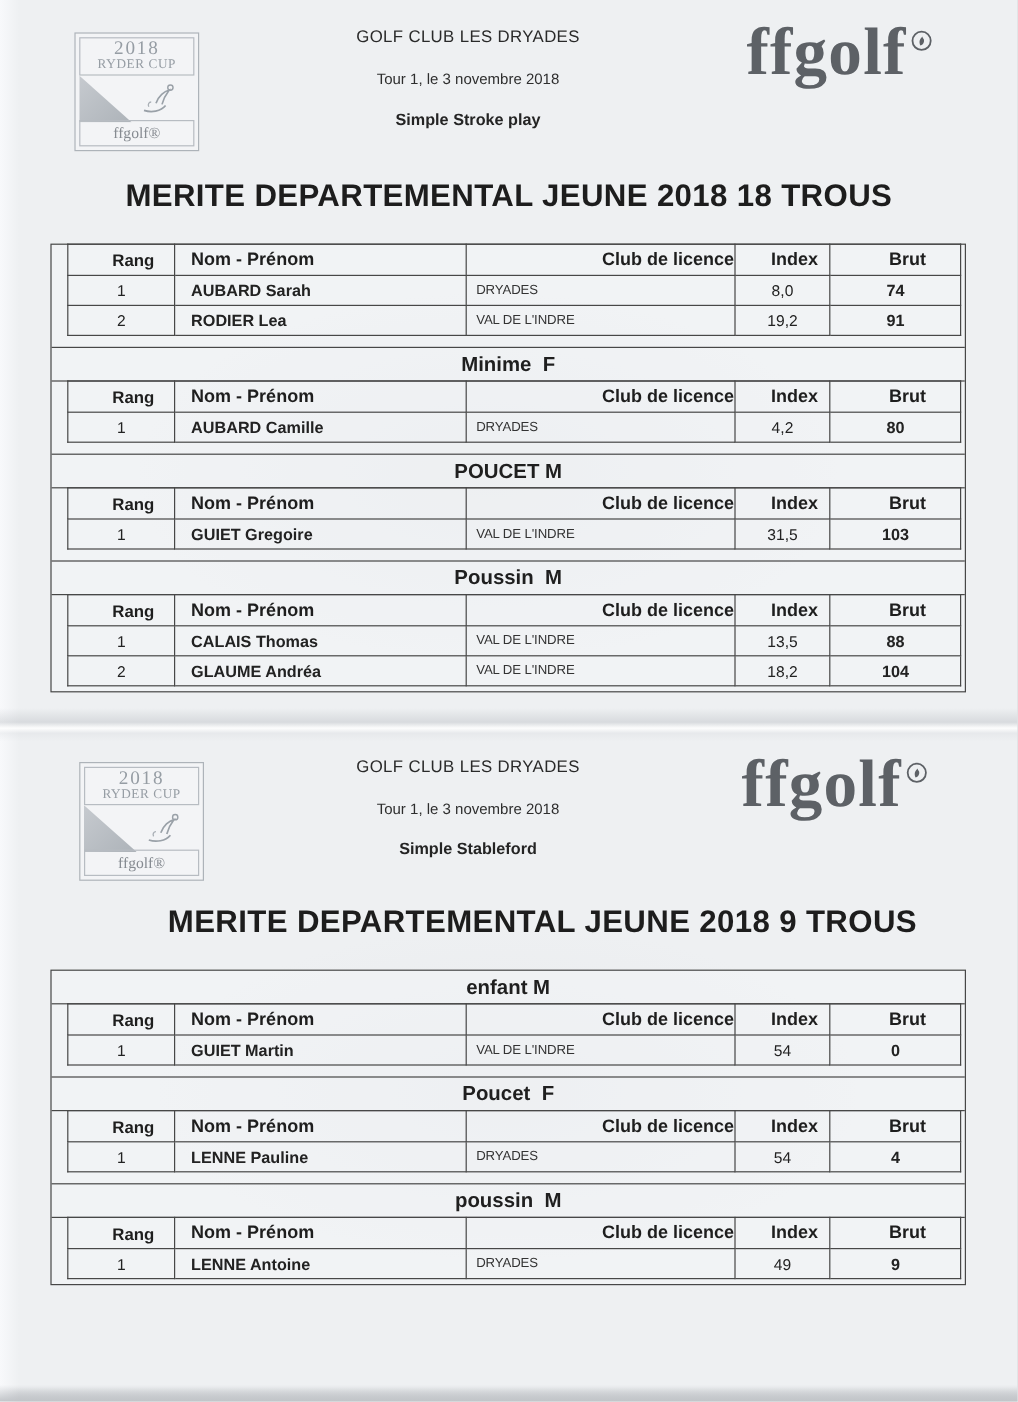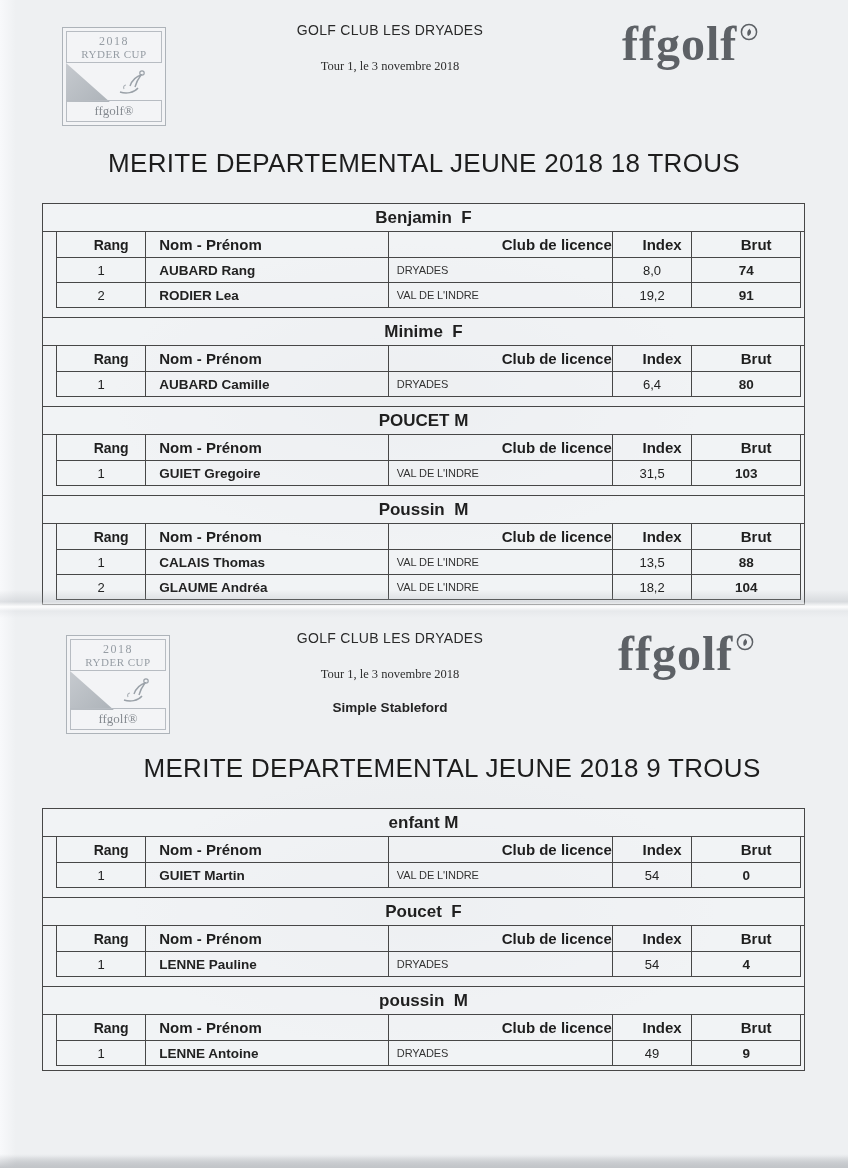--- a/index.html
+++ b/index.html
@@ -16,47 +16,47 @@
   .sheet { position:absolute; left:0; width:100%; }
   .sheet-0 { top:0;   height:608px; }
   .sheet-1 { top:608px; height:552px; }
 
   
   .logo-box { position:absolute; left:62px; top:27px; width:104px; height:99px;
     border:1.5px solid #adb3b9; background:#f3f4f6; box-sizing:border-box; }
   .sheet-1 .logo-box { left:66px; }
   .logo-top { margin:3px 3px 0 3px; height:30px; border:1px solid #b7bcc2;
     text-align:center; font-family:"Liberation Serif","DejaVu Serif",serif; color:#969da4; }
-  .logo-year  { font-size:12px; line-height:14px; margin-top:2px; letter-spacing:1.5px; }
+  .logo-year  { font-size:16px; line-height:14px; margin-top:2px; letter-spacing:1.5px; }
   .logo-event { font-size:11px; line-height:12px; letter-spacing:0.5px; }
   .logo-mid { position:relative; height:39px; margin:0 3px; overflow:hidden; }
   .logo-triangle { position:absolute; left:0; top:0; width:52%; height:100%;
     background:linear-gradient(135deg,#c6cacf 0%,#abb1b7 100%);
     clip-path:polygon(0 0, 0 100%, 88% 100%); }
   .golfer-svg { position:absolute; right:10px; top:3px; }
   .logo-bottom { position:absolute; bottom:3px; left:3px; right:3px; height:20px;
     border:1px solid #b7bcc2; line-height:20px; text-align:center;
     font-family:"Liberation Serif","DejaVu Serif",serif; font-size:13px; color:#868b91; }
 
   
   .head-center { position:absolute; left:205px; top:0; width:370px; height:130px; text-align:center; }
   .club-name  { position:absolute; top:22px; width:100%; font-size:14px; color:#2a2a2a; letter-spacing:0.3px; }
-  .round-info { position:absolute; top:59px; width:100%; font-size:12.5px; color:#2e2e2e;font-family:Liberation Serif, serif; }
+  .round-info { position:absolute; top:59px; width:100%; font-size:12.5px; color:#2e2e2e; }
   .format     { position:absolute; top:92px; width:100%; font-size:13.5px; font-weight:700; color:#242424; }
 
   
   .ffgolf { position:absolute; left:622px; top:18px; color:#5d6166;
-    font-family:"Liberation Serif","DejaVu Serif",serif; font-size:48px; font-weight:600;
+    font-family:"Liberation Serif","DejaVu Serif",serif; font-size:56px; font-weight:600;
     letter-spacing:1px; line-height:52px; }
   .sheet-1 .ffgolf { left:618px; top:20px; }
   .rooster-svg { display:inline-block; vertical-align:18px; margin-left:2px; }
 
   
   .title { position:absolute; top:131px; left:0; width:100%; text-align:center;
-    font-size:26px; font-weight:400; color:#1d1d1d; letter-spacing:0.3px; }
+    font-size:26px; font-weight:700; color:#1d1d1d; letter-spacing:0.3px; }
   .sheet-1 .title { top:128px;padding-left:28px; }
 
   
   .results { position:absolute; top:203px; left:42px; width:763px; box-sizing:border-box;
     border:1.6px solid #474747; padding-bottom:4px; background:rgba(244,245,247,0.5); }
   .sheet-1 .results { top:200px; }
   .category-section + .category-section { margin-top:9px; }
   .category-band { height:27px; line-height:27px; text-align:center;
     border-top:1.5px solid #474747; border-bottom:1.5px solid #474747;
     font-size:17px; font-weight:700; color:#1f1f1f; }
@@ -103,53 +103,53 @@
           <circle cx="32" cy="7" r="2.2" fill="none" stroke="#9aa1a8" stroke-width="1.2"></circle>
           <path d="M14 23 C 13 21, 14 19, 16 19" fill="none" stroke="#aab0b6" stroke-width="1.1"></path>
         </svg>
       </div>
       <div class="logo-bottom">ffgolf®</div>
     </div>
 
     <div class="head-center">
       <div class="club-name">GOLF CLUB LES DRYADES</div>
       <div class="round-info">Tour 1, le 3 novembre 2018</div>
+      <div class="format">Simple Stroke play</div>
     </div>
 
     <div class="ffgolf"><span>ffgolf</span><svg class="rooster-svg" width="20" height="20" viewBox="0 0 20 20">
         <circle cx="10" cy="10" r="7.6" fill="none" stroke="#5d6166" stroke-width="1.5"></circle>
         <path d="M9 14 C 7.5 11, 8.5 8, 11 6.5 C 10.2 8.2, 12.5 8, 12 10.5 C 11.7 12.3, 10.5 13.5, 9 14 Z" fill="#5d6166"></path>
       </svg></div>
 
     <h1 class="title">MERITE DEPARTEMENTAL JEUNE 2018 18 TROUS</h1>
 
     <div class="results">
   <div class="category-section">
-    <div class="category-band">Benjamin&nbsp; F</div>
-    <table class="grid">
-      <colgroup>
-        <col style="width:12%">
-                <col style="width:32.6%">
-                <col style="width:30.1%">
-                <col style="width:10.7%">
-                <col style="width:14.6%">
-      </colgroup>
-      <thead>
-                <tr>
-                  <th class="c0">Rang</th>
-                  <th class="c1">Nom - Prénom</th>
-                  <th class="c2">Club de licence</th>
-                  <th class="c3">Index</th>
-                  <th class="c4">Brut</th>
-                </tr>
-              </thead>
-      <tbody>
-                <tr>
-                  <td class="c0">1</td>
-                  <td class="c1">AUBARD Rang</td>
+    <table class="grid">
+      <colgroup>
+        <col style="width:12%">
+                <col style="width:32.6%">
+                <col style="width:30.1%">
+                <col style="width:10.7%">
+                <col style="width:14.6%">
+      </colgroup>
+      <thead>
+                <tr>
+                  <th class="c0">Rang</th>
+                  <th class="c1">Nom - Prénom</th>
+                  <th class="c2">Club de licence</th>
+                  <th class="c3">Index</th>
+                  <th class="c4">Brut</th>
+                </tr>
+              </thead>
+      <tbody>
+                <tr>
+                  <td class="c0">1</td>
+                  <td class="c1">AUBARD Sarah</td>
                   <td class="c2">DRYADES</td>
                   <td class="c3">8,0</td>
                   <td class="c4">74</td>
                 </tr>
                 <tr>
                   <td class="c0">2</td>
                   <td class="c1">RODIER Lea</td>
                   <td class="c2">VAL DE L'INDRE</td>
                   <td class="c3">19,2</td>
                   <td class="c4">91</td>
@@ -175,21 +175,21 @@
                   <th class="c2">Club de licence</th>
                   <th class="c3">Index</th>
                   <th class="c4">Brut</th>
                 </tr>
               </thead>
       <tbody>
                 <tr>
                   <td class="c0">1</td>
                   <td class="c1">AUBARD Camille</td>
                   <td class="c2">DRYADES</td>
-                  <td class="c3">6,4</td>
+                  <td class="c3">4,2</td>
                   <td class="c4">80</td>
                 </tr>
               </tbody>
     </table>
   </div>
 
   <div class="category-section">
     <div class="category-band">POUCET M</div>
     <table class="grid">
       <colgroup>

